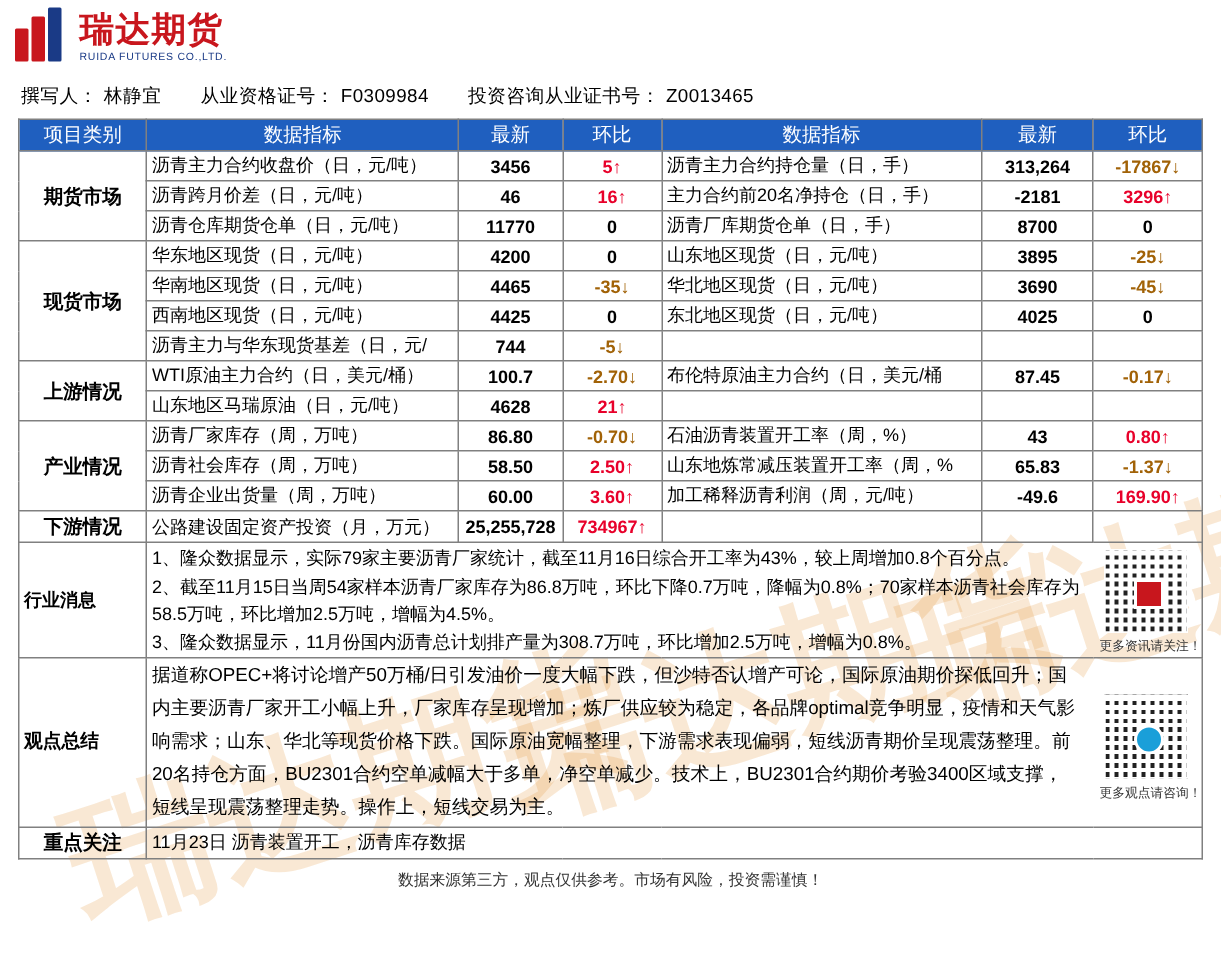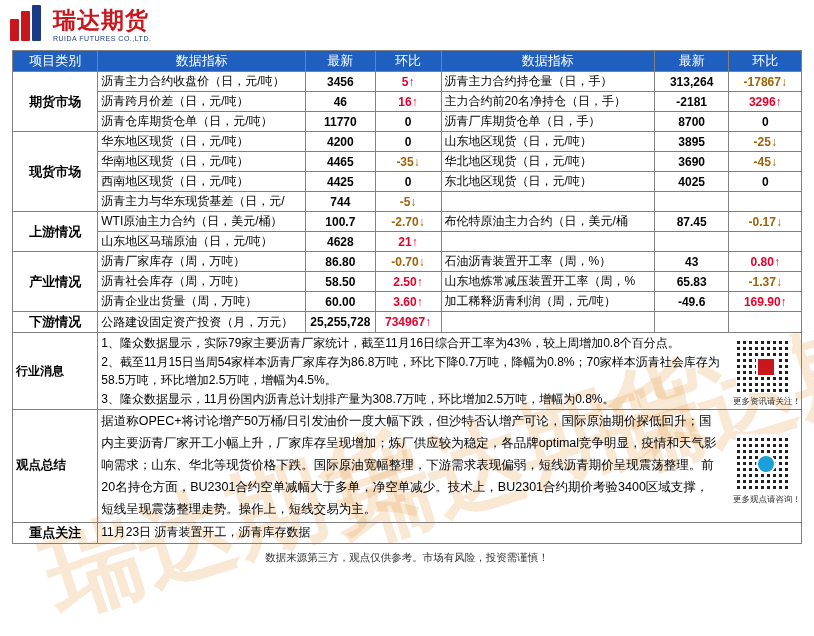--- a/index.html
+++ b/index.html
@@ -188,20 +188,23 @@
           <div class="bar b2"></div>
           <div class="bar b3"></div>
       </div>
       <div class="logo-text">
         <div class="logo-cn">瑞达期货</div>
         <div class="logo-en">RUIDA FUTURES CO.,LTD.</div>
       </div>
     </div>
   </div>
 
+  <div class="authorline">
+    <span>撰写人：</span><span>林静宜</span><span class="al-gap"></span><span>从业资格证号：</span><span>F0309984</span><span class="al-gap"></span><span>投资咨询从业证书号：</span><span>Z0013465</span>
+  </div>
 
   <table class="main">
     <colgroup>
       <col style="width:80px">
         <col style="width:195px">
         <col style="width:65px">
         <col style="width:62px">
       <col style="width:200px">
         <col style="width:70px">
         <col style="width:68px">

